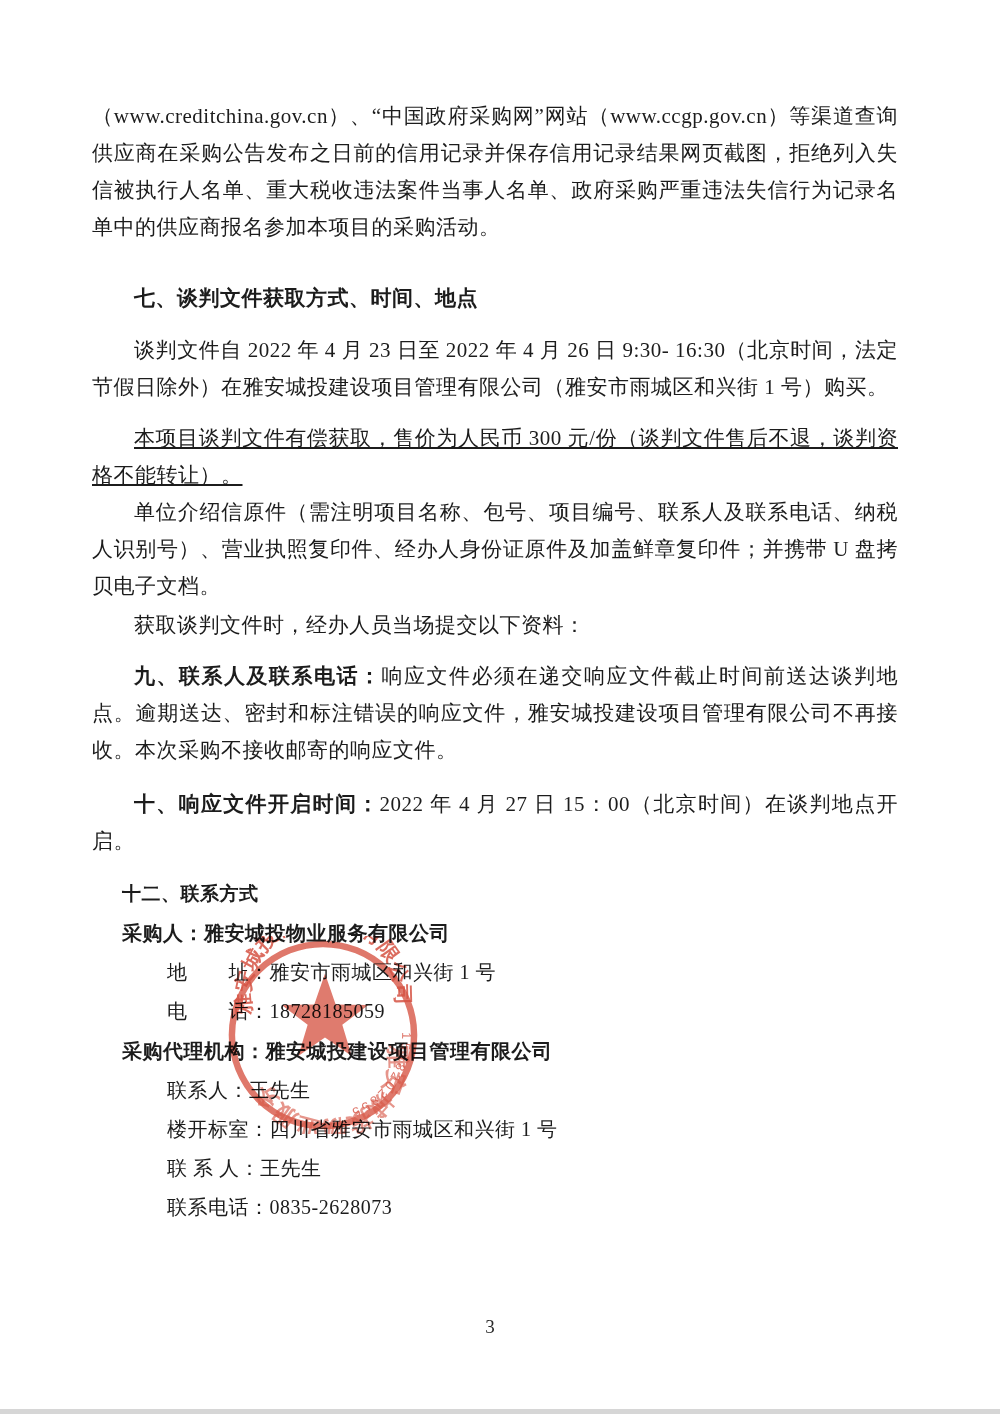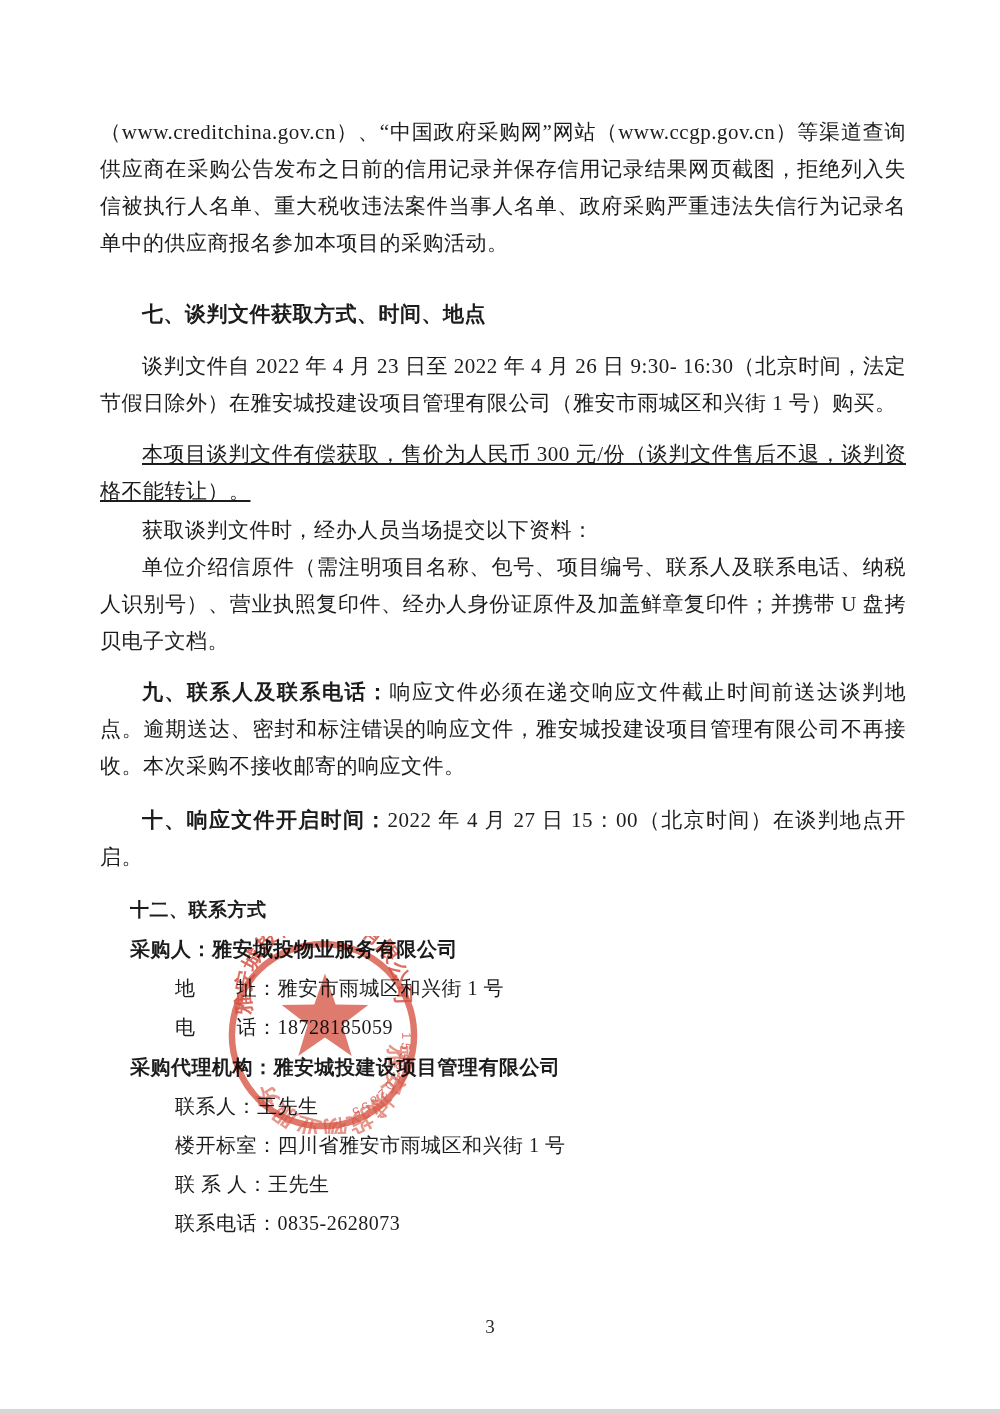--- a/index.html
+++ b/index.html
@@ -6,23 +6,22 @@
   .page{
     position:relative;
     width:1000px;height:1414px;
     background:#ffffff;
     overflow:hidden;
     font-family:"Liberation Serif","DejaVu Serif",serif;
     color:#1c1c1c;
   }
   .content{
     position:absolute;
-    left:100px;top:98px;
+    left:92px;top:98px;
     width:806px;
-    margin-top:16px;
   }
   .p{
     font-size:21px;line-height:37px;
     text-align:justify;
     margin:0;
     letter-spacing:0.5px;
   }
   .indent{text-indent:42px;}
   .hei{
     font-family:Liberation Sans, sans-serif;
@@ -69,23 +68,23 @@
   <div class="content">
 
     <p class="p" style="margin-top:0;">（www.creditchina.gov.cn）、“中国政府采购网”网站（www.ccgp.gov.cn）等渠道查询供应商在采购公告发布之日前的信用记录并保存信用记录结果网页截图，拒绝列入失信被执行人名单、重大税收违法案件当事人名单、政府采购严重违法失信行为记录名单中的供应商报名参加本项目的采购活动。</p>
 
     <p class="p hei indent" style="margin-top:33px;">七、谈判文件获取方式、时间、地点</p>
 
     <p class="p indent" style="margin-top:16px;">谈判文件自 2022 年 4 月 23 日至 2022 年 4 月 26 日 9:30- 16:30（北京时间，法定节假日除外）在雅安城投建设项目管理有限公司（雅安市雨城区和兴街 1 号）购买。</p>
 
     <p class="p indent" style="margin-top:14px;text-decoration:underline;">本项目谈判文件有偿获取，售价为人民币 300 元/份（谈判文件售后不退，谈判资格不能转让）。</p>
 
+    <p class="p indent" style="margin-top:0;">单位介绍信原件（需注明项目名称、包号、项目编号、联系人及联系电话、纳税人识别号）、营业执照复印件、经办人身份证原件及加盖鲜章复印件；并携带 U 盘拷贝电子文档。</p>
+
     <p class="p indent" style="margin-top:2px;">获取谈判文件时，经办人员当场提交以下资料：</p>
-
-    <p class="p indent" style="margin-top:0;">单位介绍信原件（需注明项目名称、包号、项目编号、联系人及联系电话、纳税人识别号）、营业执照复印件、经办人身份证原件及加盖鲜章复印件；并携带 U 盘拷贝电子文档。</p>
 
 
     <p class="p indent" style="margin-top:13px;"><span class="hei">九、联系人及联系电话：</span><span>响应文件必须在递交响应文件截止时间前送达谈判地点。逾期送达、密封和标注错误的响应文件，雅安城投建设项目管理有限公司不再接收。本次采购不接收邮寄的响应文件。</span></p>
 
     <p class="p indent" style="margin-top:16px;"><span class="hei">十、响应文件开启时间：</span><span>2022 年 4 月 27 日 15：00（北京时间）在谈判地点开启。</span></p>
 
 
     <p class="contact hei c-head" style="margin-top:14px;font-size:19px;">十二、联系方式</p>
 
     <p class="contact c-head" style="margin-top:1px;"><span class="hei">采购人：</span><span class="hei">雅安城投物业服务有限公司</span></p>

